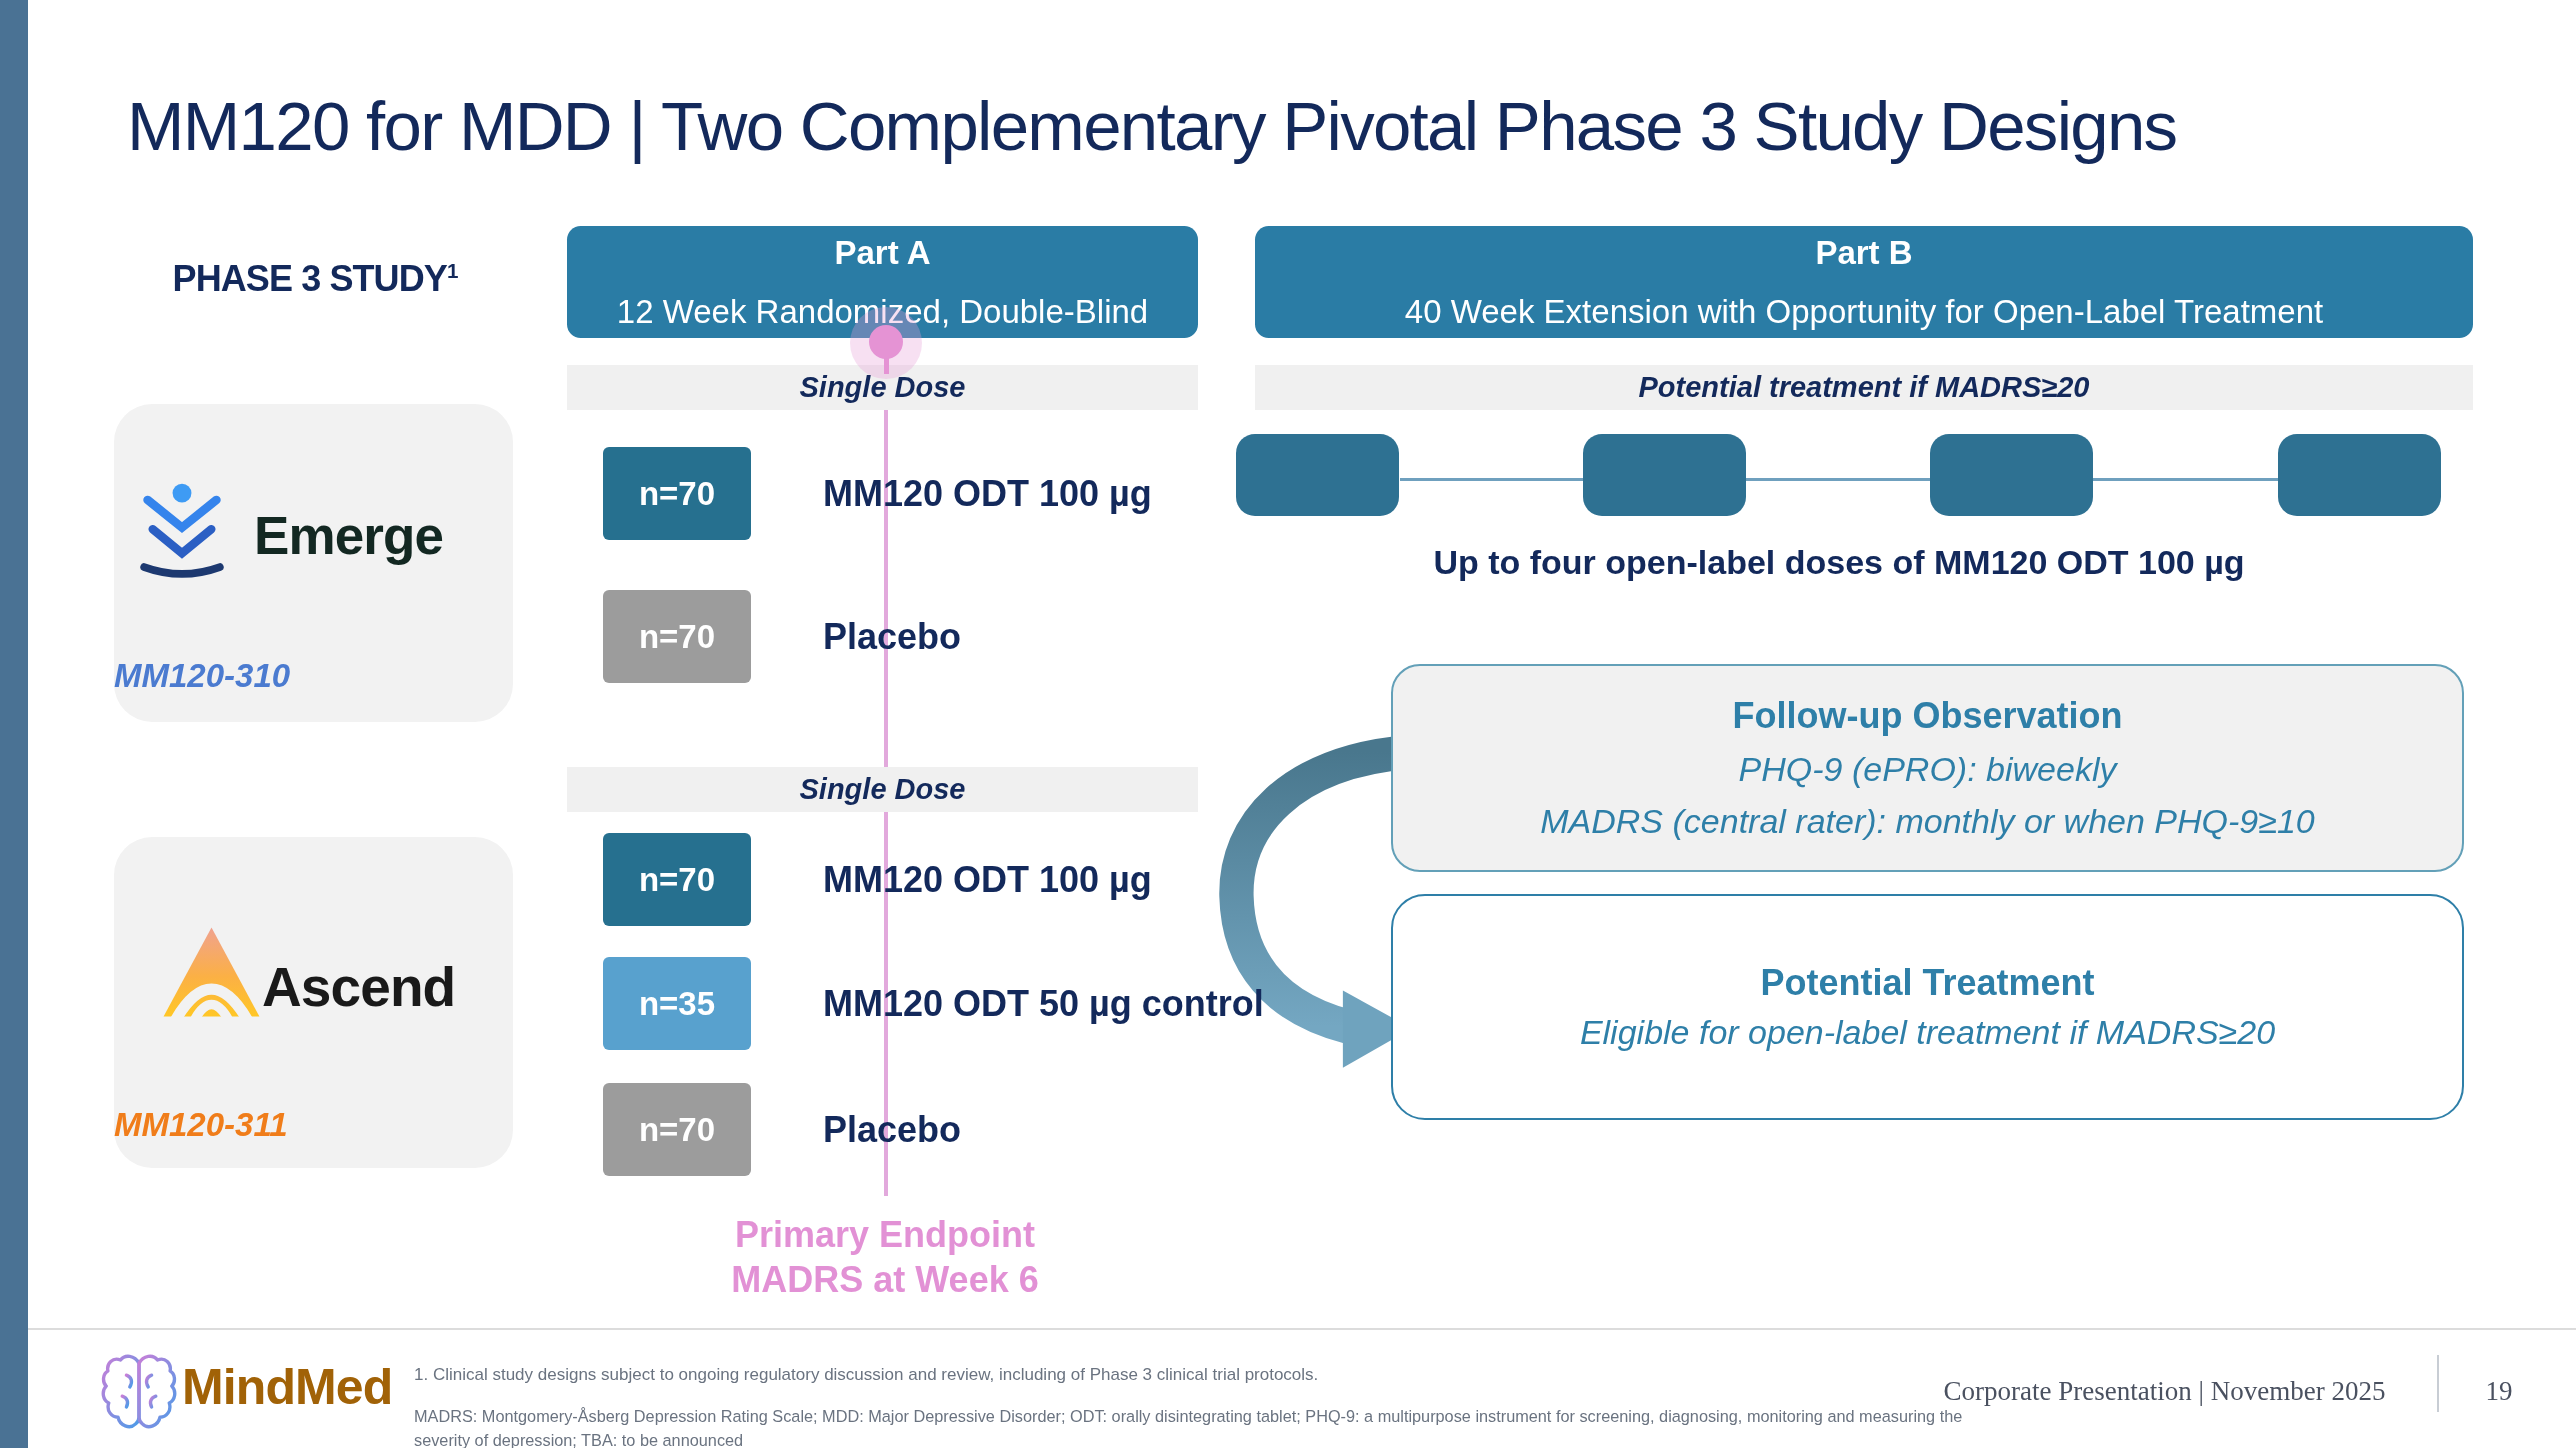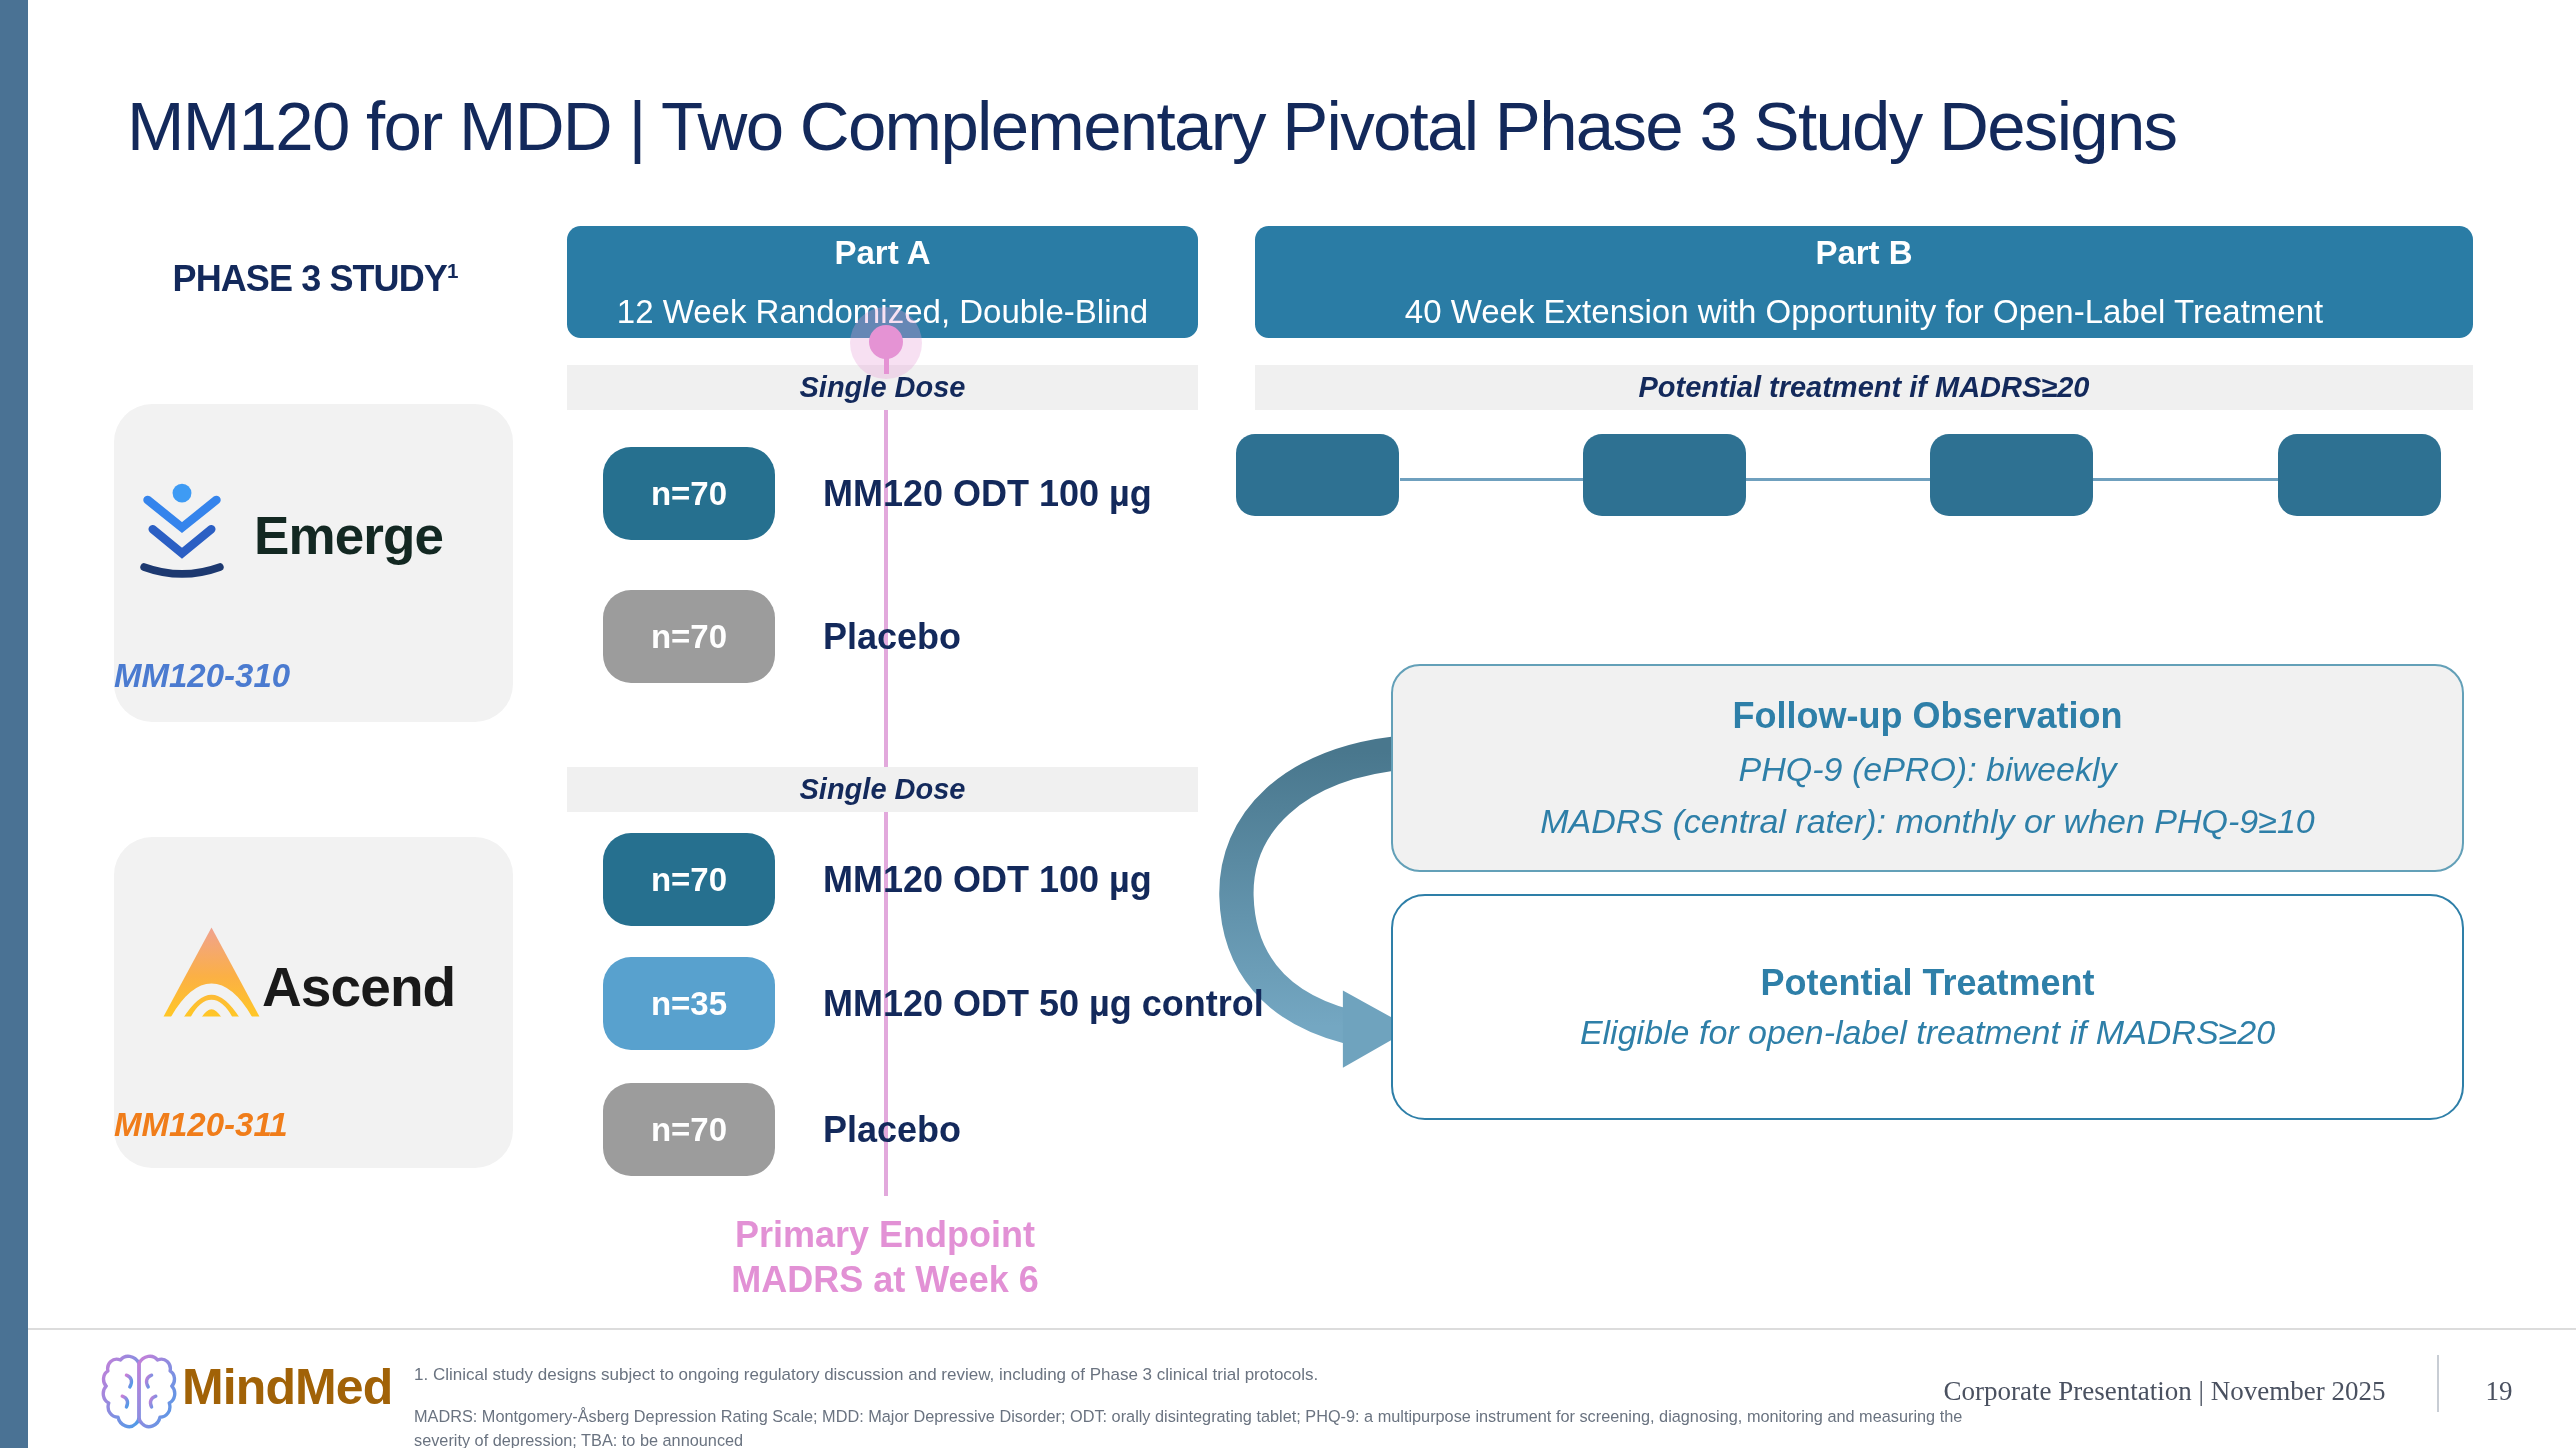--- a/index.html
+++ b/index.html
@@ -41,21 +41,21 @@
   .card-emerge{left:114px;top:404px;width:399px;height:318px;}
   .card-ascend{left:114px;top:837px;width:399px;height:331px;}
   .emerge-name{left:254px;top:505px;font-size:53px;font-weight:bold;color:#132822;letter-spacing:-0.9px;z-index:2;}
   .ascend-name{left:262px;top:955px;font-size:55px;font-weight:bold;color:#1A1A1A;letter-spacing:-0.9px;z-index:2;}
   .emerge-icon{left:139px;top:481px;z-index:2;}
   .ascend-icon{left:161px;top:924px;z-index:2;}
   .study-id{width:399px;font-size:33px;font-weight:bold;font-style:italic;z-index:2;}
   .id-emerge{left:114px;top:657px;color:#4B7BD0;}
   .id-ascend{left:114px;top:1106px;color:#F07D1A;}
 
-  .n-box{width:172px;height:93px;border-radius:28px;display:flex;align-items:center;
+  .n-box{width:148px;height:93px;border-radius:6px;display:flex;align-items:center;
          justify-content:center;color:#fff;font-size:33px;font-weight:bold;z-index:3;}
   .n-teal{background:#26708F;}
   .n-blue{background:#58A1CE;}
   .n-gray{background:#9C9C9C;}
   .arm-label{left:823px;width:704px;height:93px;display:flex;align-items:center;
              font-size:36px;font-weight:bold;color:#13295B;z-index:3;}
   .r-e1{top:447px;} .r-e2{top:590px;}
   .r-a1{top:833px;} .r-a2{top:957px;} .r-a3{top:1083px;}
   .n-col{left:603px;}
 
@@ -156,20 +156,21 @@
   <div class="abs n-box n-blue n-col r-a2">n=35</div>
   <div class="abs arm-label r-a2">MM120 ODT 50 µg control</div>
   <div class="abs n-box n-gray n-col r-a3">n=70</div>
   <div class="abs arm-label r-a3">Placebo</div>
 
   <div class="abs dose-connector"></div>
   <div class="abs dose dose-1"></div>
   <div class="abs dose dose-2"></div>
   <div class="abs dose dose-3"></div>
   <div class="abs dose dose-4"></div>
+  <div class="abs dose-caption">Up to four open-label doses of MM120 ODT 100 µg</div>
 
   <div class="abs followup-box">
     <div class="tealbox-title">Follow-up Observation</div>
     <div class="tealbox-line">PHQ-9 (ePRO): biweekly</div>
     <div class="tealbox-line">MADRS (central rater): monthly or when PHQ-9≥10</div>
   </div>
 
   <div class="abs treatment-box">
     <div class="tealbox-title">Potential Treatment</div>
     <div class="tealbox-line">Eligible for open-label treatment if MADRS≥20</div>

